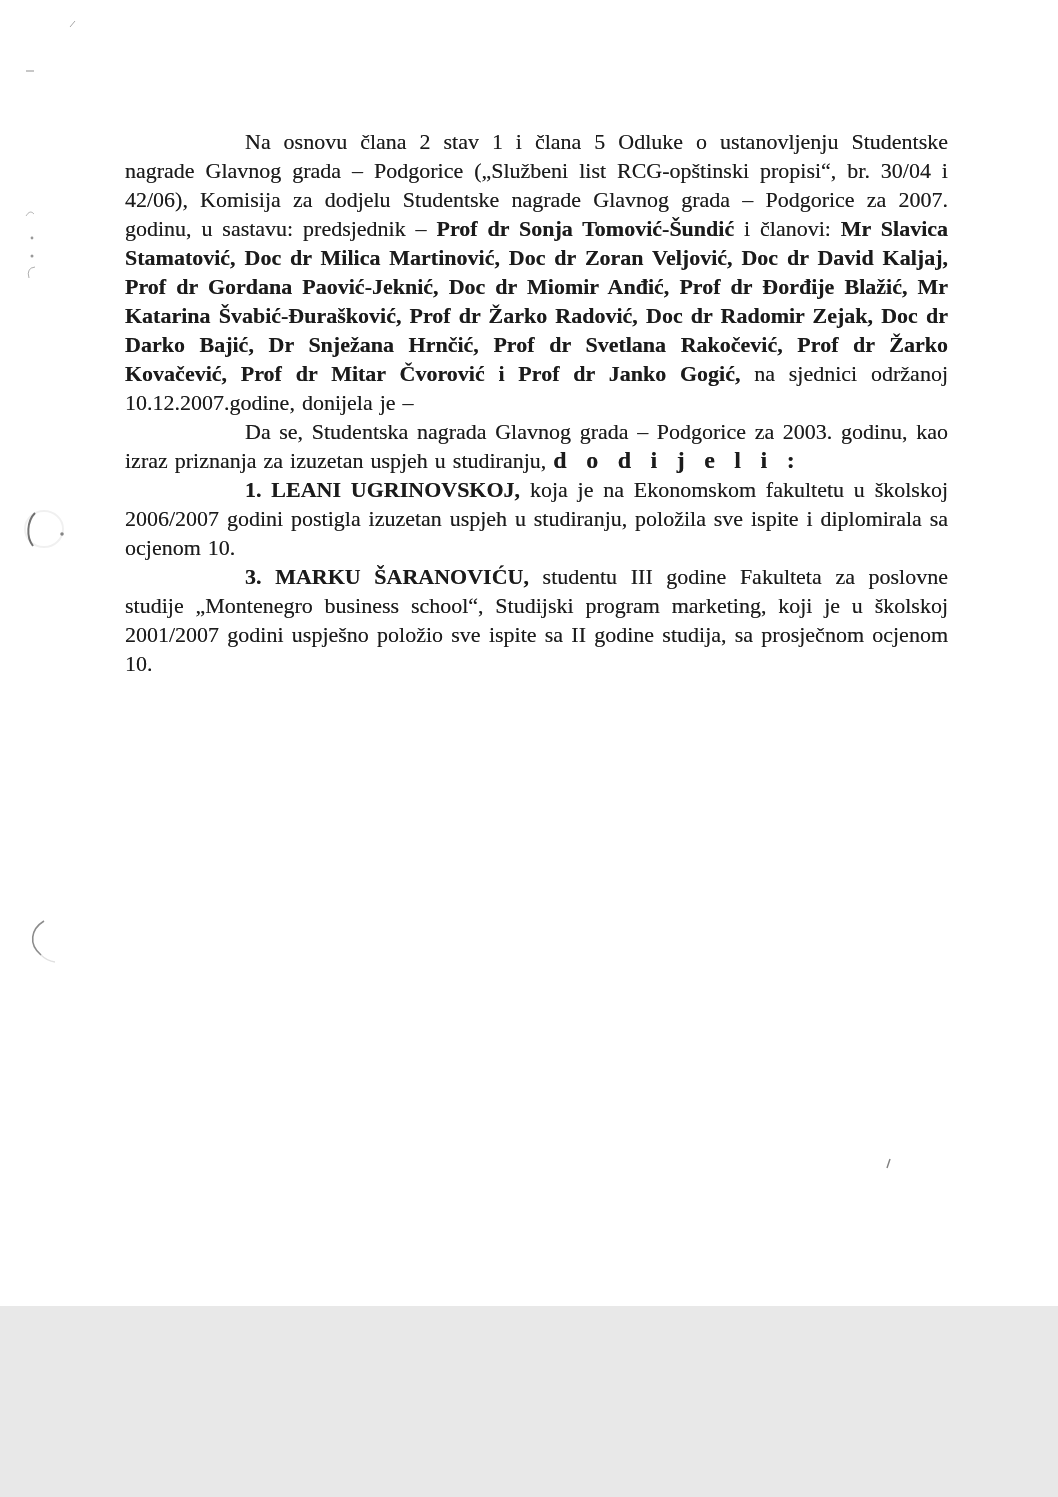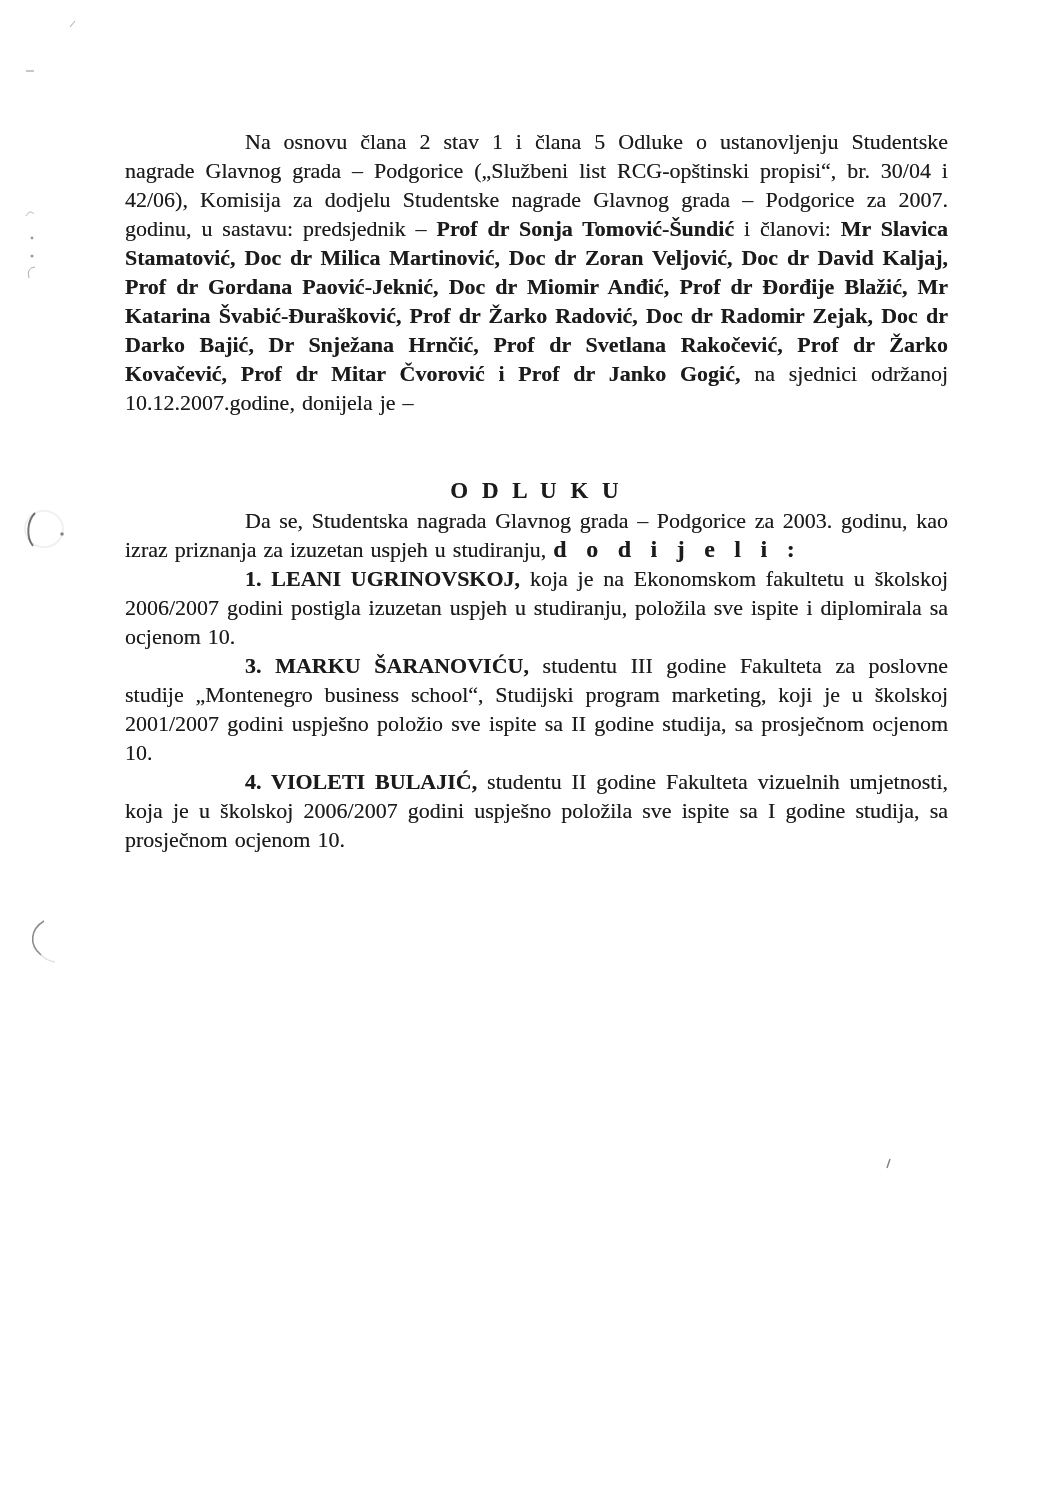--- a/index.html
+++ b/index.html
@@ -3,21 +3,21 @@
 <meta charset="utf-8">
 <style>
   html, body {
     margin: 0;
     padding: 0;
     background: #e8e8e8;
   }
   .page {
     position: relative;
     width: 1058px;
-    height: 1497px;
+    height: 1306px;
     background: #ffffff;
     overflow: hidden;
     margin: 0 auto;
   }
   .doc {
     position: absolute;
     left: 125px;
     top: 127px;
     width: 823px;
     font-family: "Liberation Serif", "DejaVu Serif", serif;
@@ -83,34 +83,30 @@
 
     <path d="M890,1159 l-3,9" stroke="rgba(0,0,0,0.5)" stroke-width="1.4" fill="none"></path>
   </svg>
 
   <main class="doc">
 
     <p>
       <span>Na osnovu člana 2 stav 1 i člana 5 Odluke o ustanovljenju Studentske nagrade Glavnog grada – Podgorice („Službeni list RCG-opštinski propisi“, br. 30/04 i 42/06), Komisija za dodjelu Studentske nagrade Glavnog grada – Podgorice za 2007. godinu, u sastavu: predsjednik – </span><strong>Prof dr Sonja Tomović-Šundić</strong><span> i članovi: </span><strong>Mr Slavica Stamatović, Doc dr Milica Martinović, Doc dr Zoran Veljović, Doc dr David Kaljaj, Prof dr Gordana Paović-Jeknić, Doc dr Miomir Anđić, Prof dr Đorđije Blažić, Mr Katarina Švabić-Đurašković, Prof dr Žarko Radović, Doc dr Radomir Zejak, Doc dr Darko Bajić, Dr Snježana Hrnčić, Prof dr Svetlana Rakočević, Prof dr Žarko Kovačević, Prof dr Mitar Čvorović i Prof dr Janko Gogić,</strong><span> na sjednici održanoj 10.12.2007.godine, donijela je –</span>
     </p>
 
-    <h1 class="title">O D L U K U</h1>
 
     <p class="decision">
       <span>Da se, Studentska nagrada Glavnog grada – Podgorice za 2003. godinu, kao izraz priznanja za izuzetan uspjeh u studiranju, </span><strong class="award-word">d o d i j e l i :</strong>
     </p>
 
     <p class="item item-first">
       <strong>1. LEANI UGRINOVSKOJ,</strong><span> koja je na Ekonomskom fakultetu u školskoj 2006/2007 godini postigla izuzetan uspjeh u studiranju, položila sve ispite i diplomirala sa ocjenom 10.</span>
     </p>
 
 
     <p class="item">
       <strong>3. MARKU ŠARANOVIĆU,</strong><span> studentu III godine Fakulteta za poslovne studije „Montenegro business school“, Studijski program marketing, koji je u školskoj 2001/2007 godini uspješno položio sve ispite sa II godine studija, sa prosječnom ocjenom 10.</span>
     </p>
 
-    <p class="item">
-      <strong>4. VIOLETI BULAJIĆ,</strong><span> studentu II godine Fakulteta vizuelnih umjetnosti, koja je u školskoj 2006/2007 godini uspješno položila sve ispite sa I godine studija, sa prosječnom ocjenom 10.</span>
-    </p>
 
 
   </main>
 </div>
 
 </body></html>

